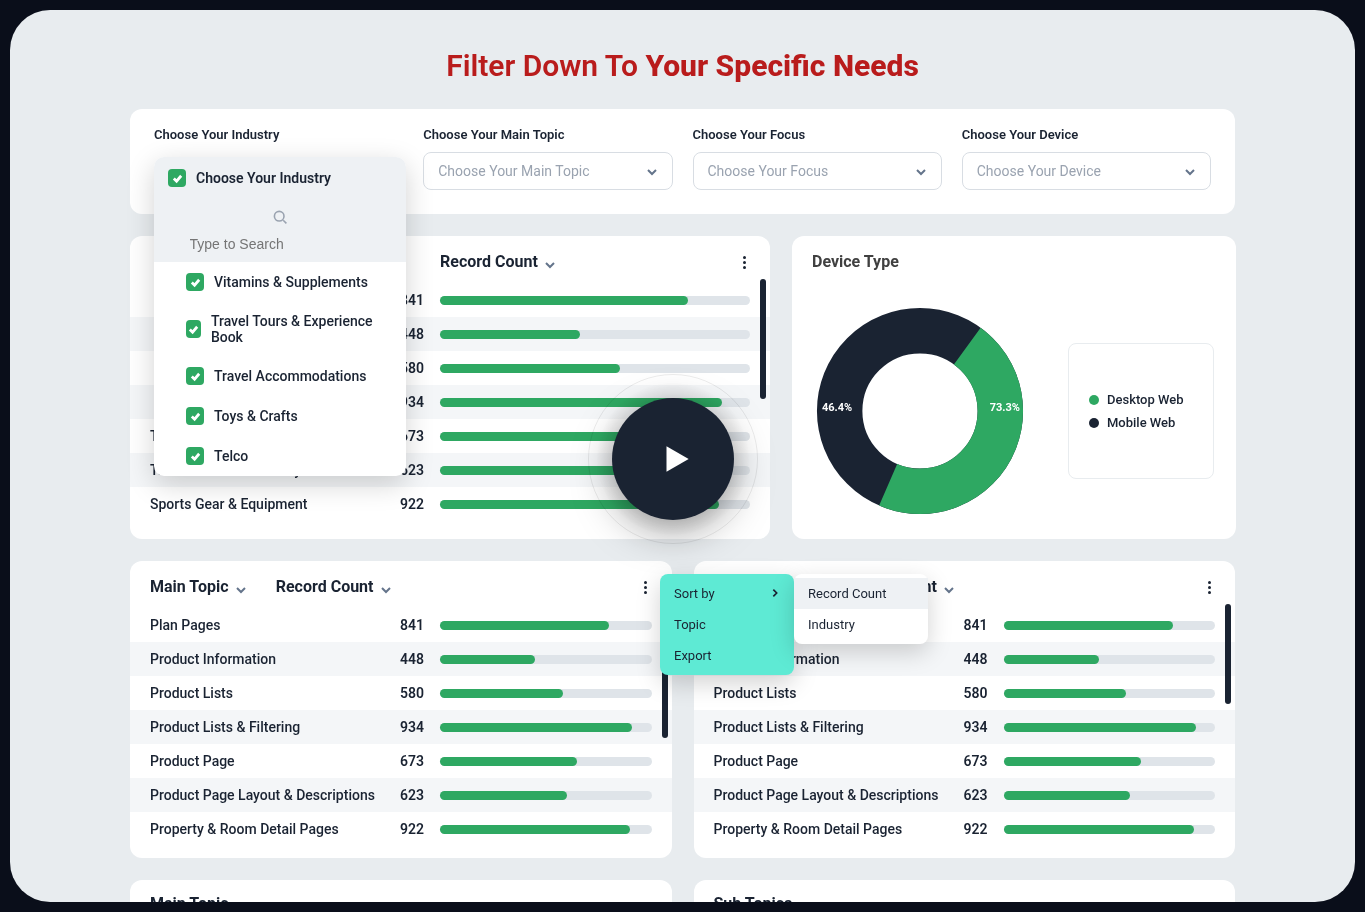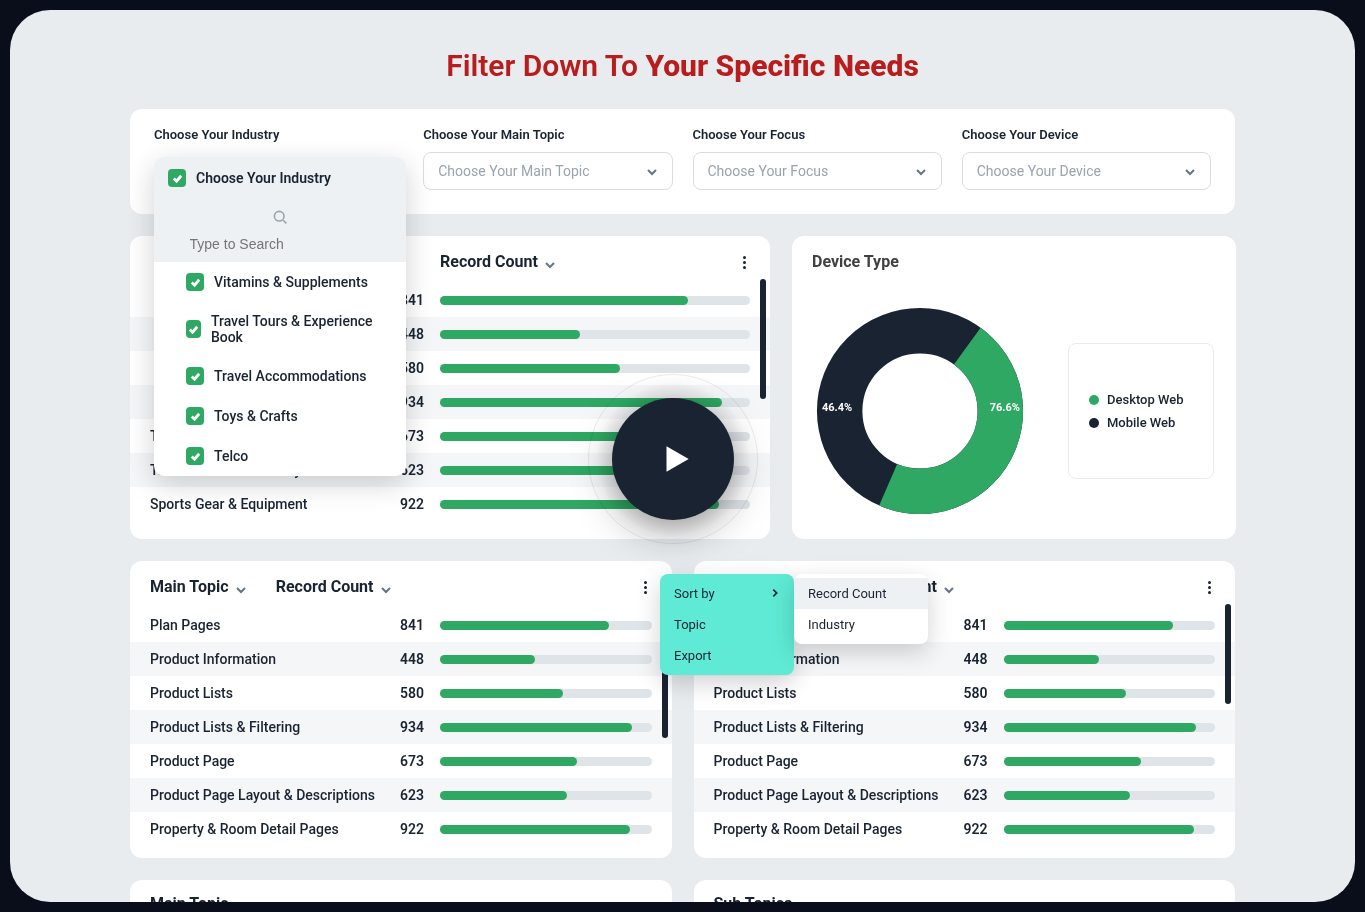--- a/index.html
+++ b/index.html
@@ -561,21 +561,21 @@
       <div class="card-header">
         <span class="card-title">Device Type</span>
       </div>
       <div class="device-body">
         <div class="donut-wrap">
           <svg viewBox="0 0 42 42">
             <circle cx="21" cy="21" r="15.915" fill="transparent" stroke="#1a2332" stroke-width="9"></circle>
             <circle cx="21" cy="21" r="15.915" fill="transparent" stroke="#2ea862" stroke-width="9" stroke-dasharray="46.4 53.6" stroke-dashoffset="-10" transform="rotate(-90 21 21)"></circle>
           </svg>
           <div class="donut-label" style="left:8px;top:96px">46.4%</div>
-          <div class="donut-label" style="right:6px;top:96px">76.6%</div>
+          <div class="donut-label" style="right:6px;top:96px">73.3%</div>
         </div>
         <div class="legend-box">
           <div class="legend-item">
             <span class="legend-dot" style="background:#2ea862"></span>
             <span>Desktop Web</span>
           </div>
           <div class="legend-item">
             <span class="legend-dot" style="background:#1a2332"></span>
             <span>Mobile Web</span>
           </div>

